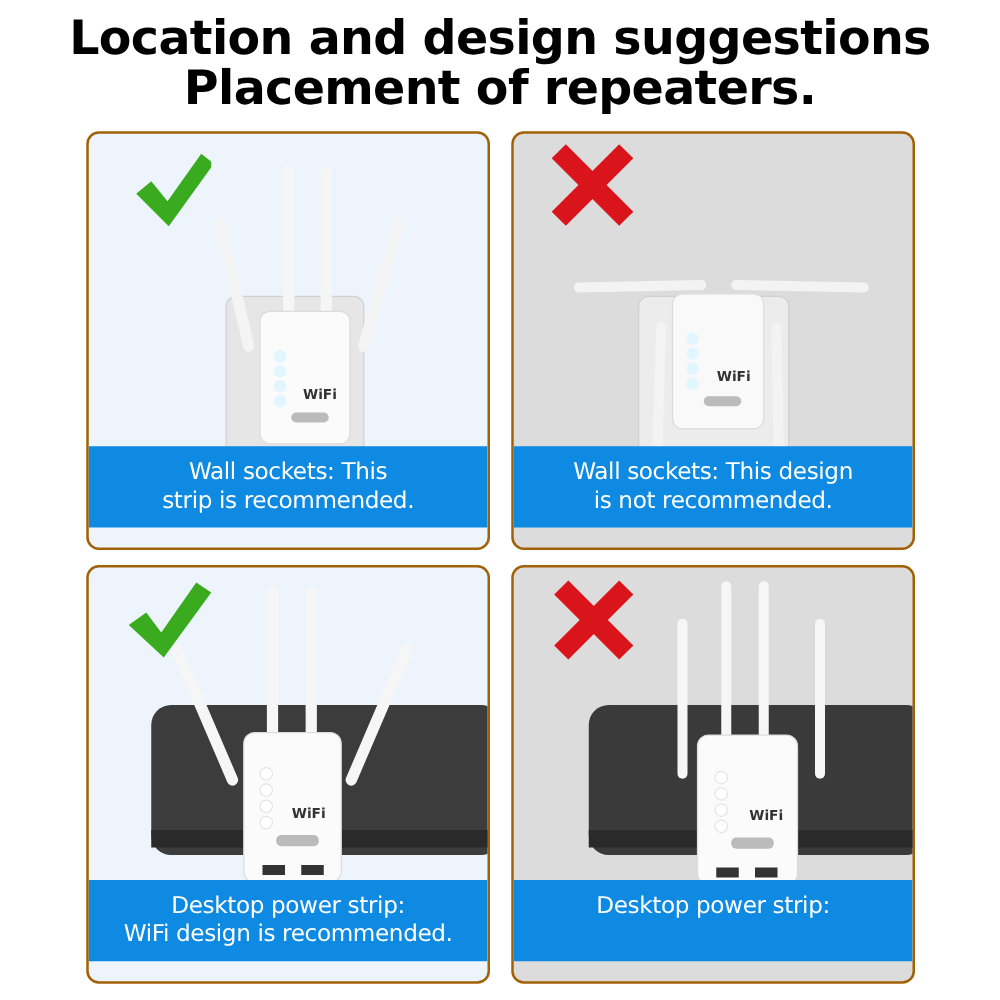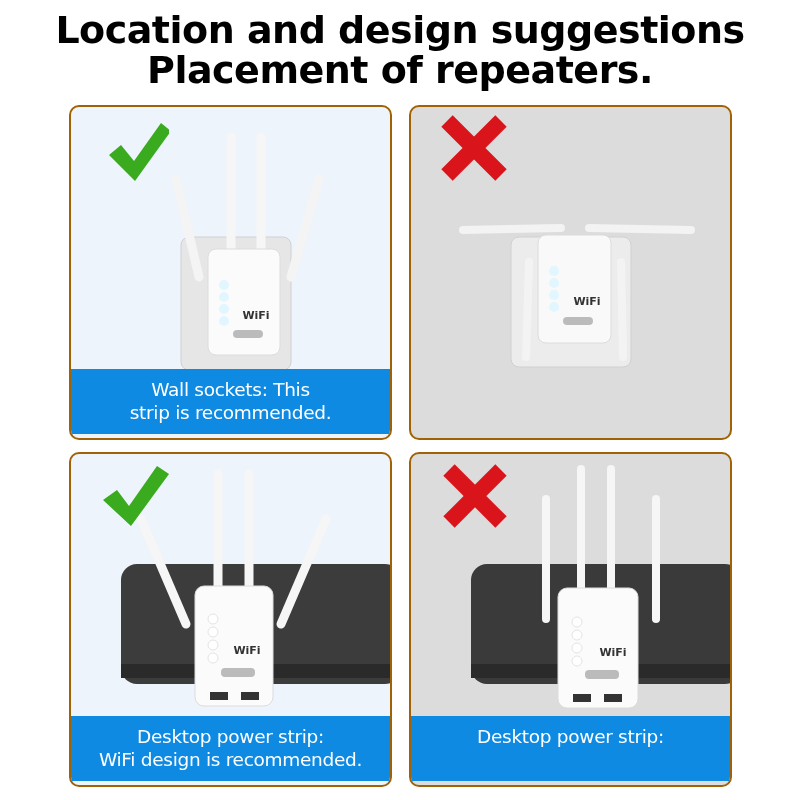--- a/index.html
+++ b/index.html
@@ -19,21 +19,21 @@
     border: 2px solid #a16207; border-radius: 10px; overflow: hidden;
   }
   .panel.good { background: #eef4fb; }
   .panel.bad  { background: #dcdcdc; }
   .p1 { left: 69px;  top: 105px; }
   .p2 { left: 409px; top: 105px; }
   .p3 { left: 69px;  top: 452px; }
   .p4 { left: 409px; top: 452px; }
 
   .caption {
-    position: absolute; left: 0; right: 0; bottom: 4px; height: 65px;
+    position: absolute; left: 0; right: 0; bottom: 16px; height: 65px;
     background: #0f8ae3; color: #fff; text-align: center;
     font-size: 18.5px; line-height: 23px; padding-top: 9px;
     font-family: "DejaVu Sans", sans-serif;
     letter-spacing: -0.3px;
   }
   .caption span { display: block; }
 
   .mark { position: absolute; left: 28px; top: 6px; width: 70px; height: 70px; }
 
   .scene { position: absolute; left: 0; top: 0; width: 323px; height: 267px; }
@@ -82,20 +82,24 @@
       <circle cx="143" cy="176" r="5" fill="#e2f6ff"></circle>
     <circle cx="143" cy="188" r="5" fill="#e2f6ff"></circle>
       <circle cx="143" cy="200" r="5" fill="#e2f6ff"></circle>
     <text x="176" y="198" font-size="11" font-weight="bold" font-family="DejaVu Sans, sans-serif" text-anchor="middle" fill="#333">WiFi</text>
     <rect x="152" y="210" width="30" height="8" rx="4" fill="#bbb"></rect>
   </svg>
   <svg class="mark" viewBox="0 0 70 70">
     <line x1="8" y1="8" x2="62" y2="62" stroke="#d9151b" stroke-width="16"></line>
     <line x1="62" y1="8" x2="8" y2="62" stroke="#d9151b" stroke-width="16"></line>
   </svg>
+  <div class="caption">
+    <span>Wall sockets: This design</span>
+    <span>is not recommended.</span>
+  </div>
 </div>
 
 <div class="panel good p3">
   <svg class="scene" viewBox="0 0 323 267">
     <rect x="50" y="110" width="280" height="120" rx="16" fill="#3c3c3c"></rect>
     <rect x="50" y="210" width="280" height="14" fill="#2a2a2a"></rect>
     <line x1="70" y1="65" x2="115" y2="170" stroke="#f6f6f6" stroke-width="9" stroke-linecap="round"></line>
     <line x1="147" y1="20" x2="147" y2="150" stroke="#f6f6f6" stroke-width="9" stroke-linecap="round"></line>
     <line x1="178" y1="20" x2="178" y2="150" stroke="#f6f6f6" stroke-width="9" stroke-linecap="round"></line>
     <line x1="255" y1="65" x2="210" y2="170" stroke="#f6f6f6" stroke-width="9" stroke-linecap="round"></line>

